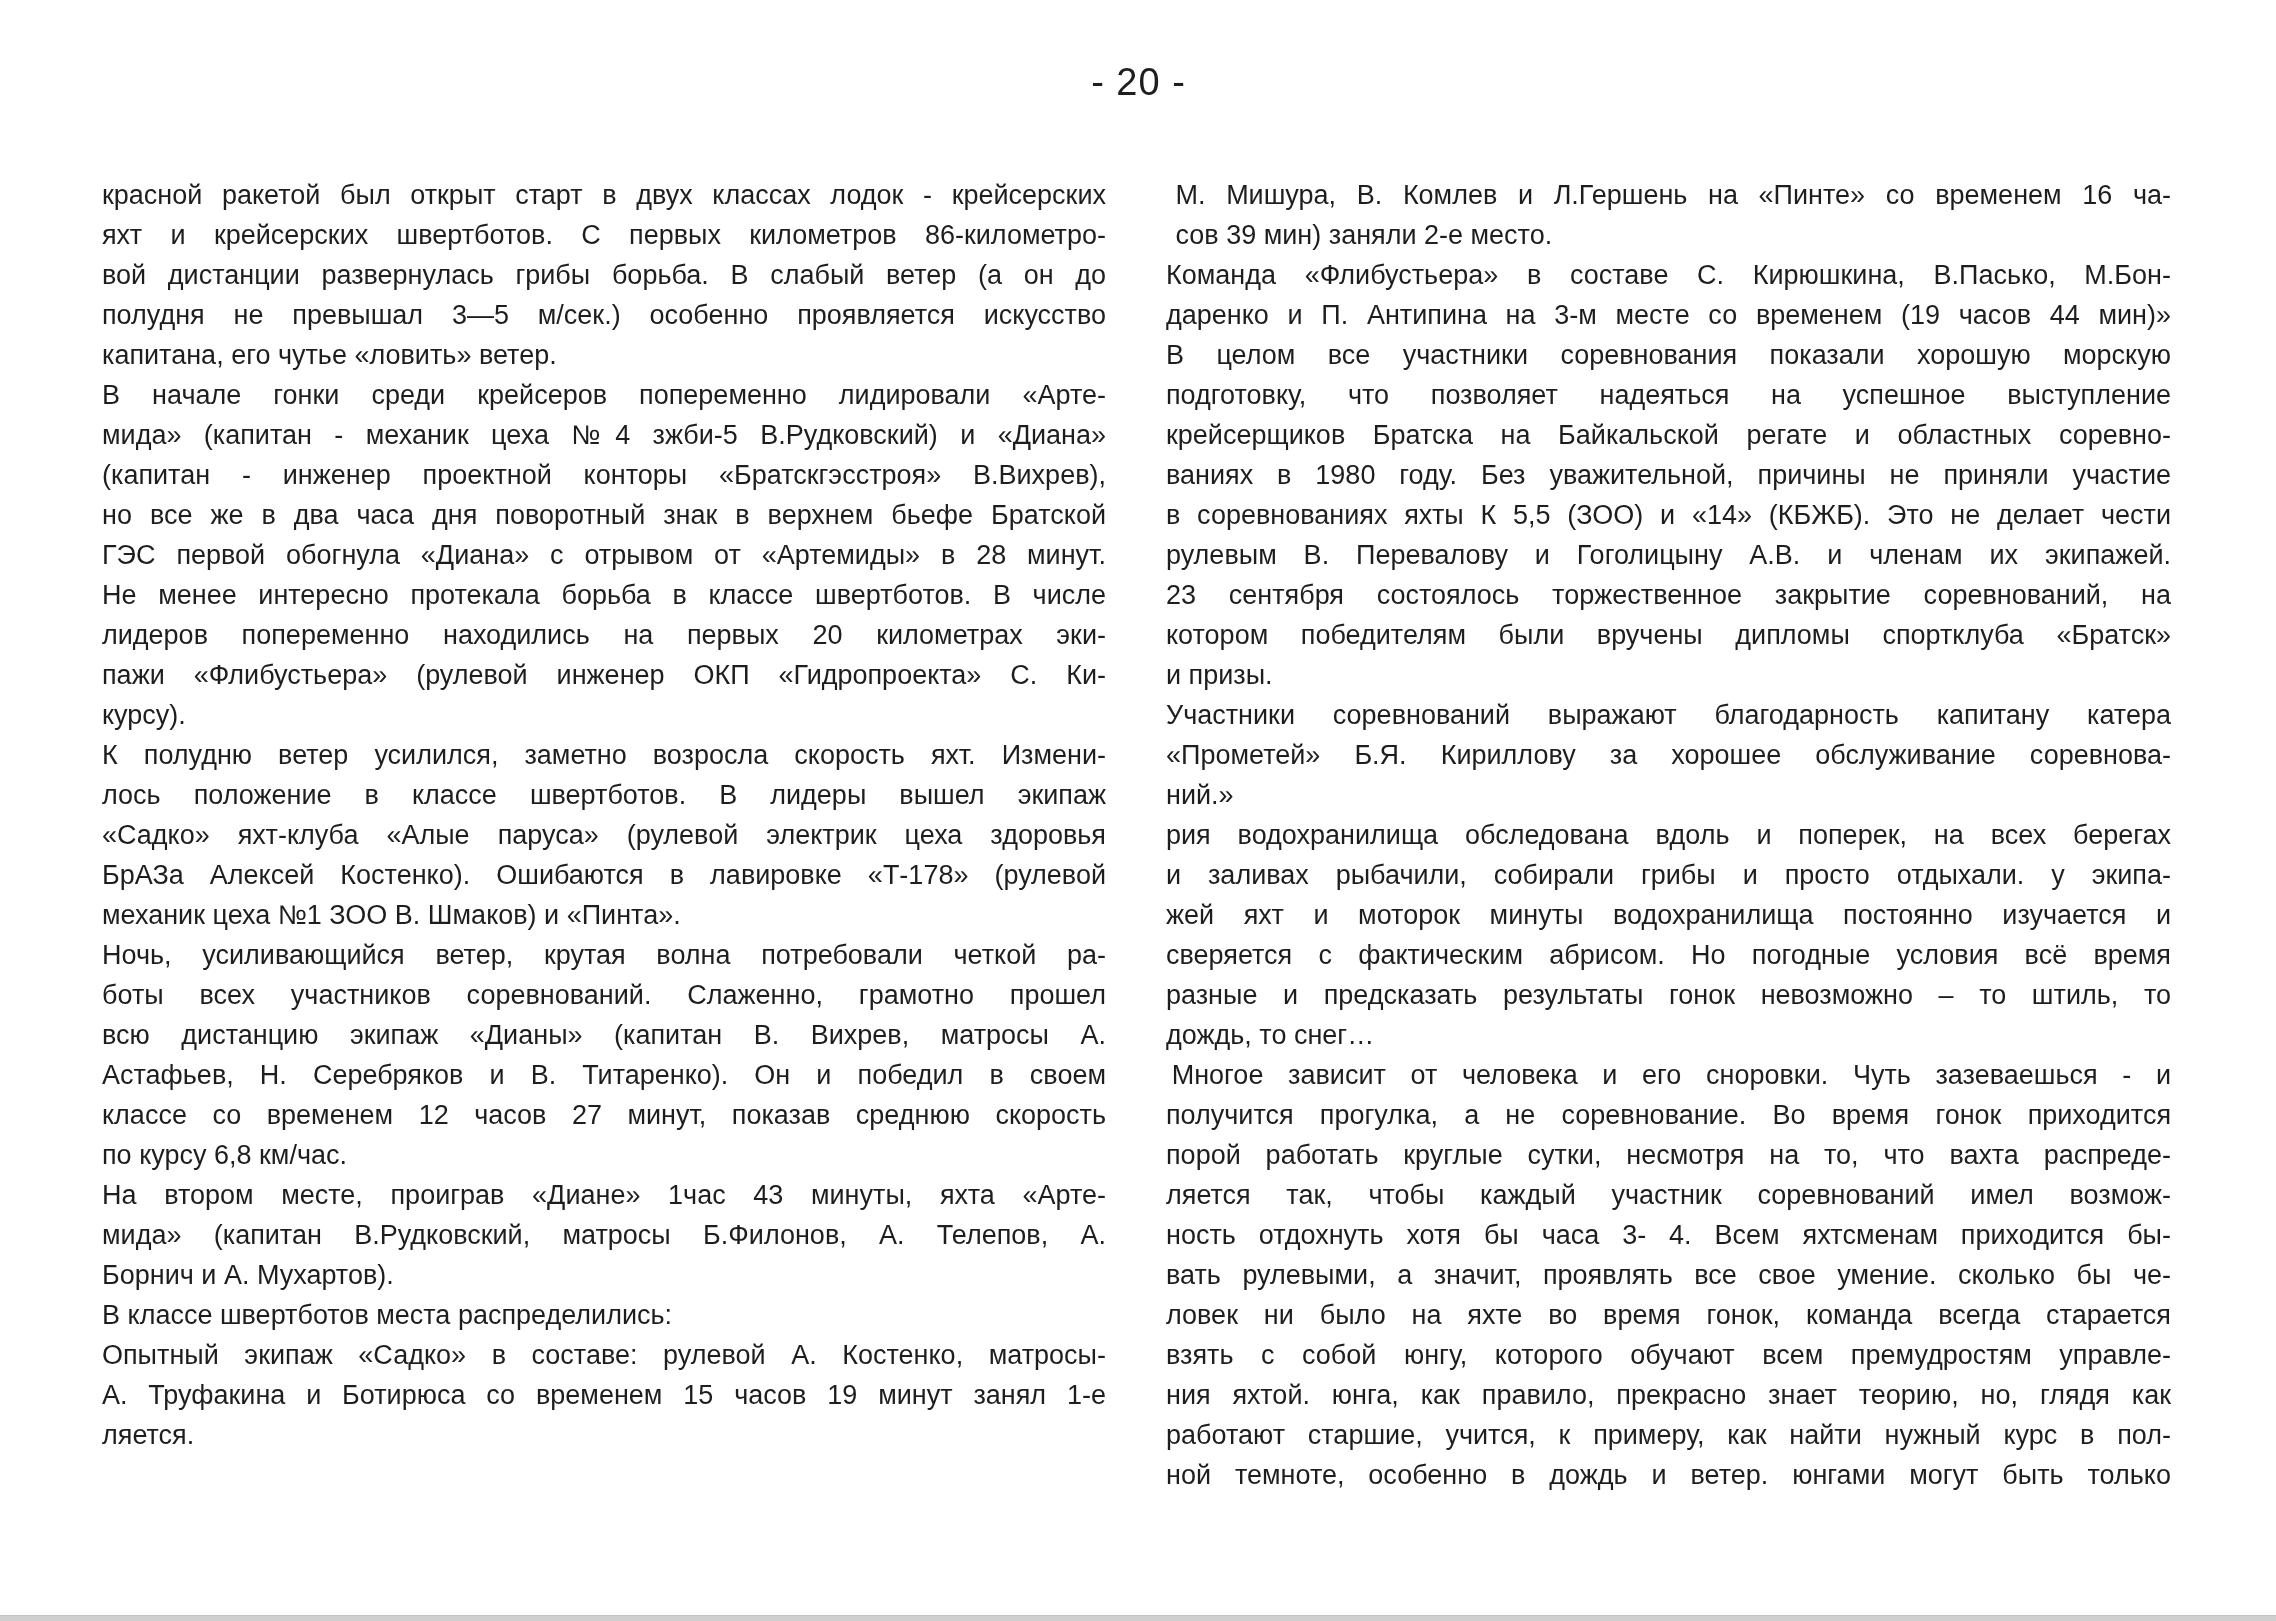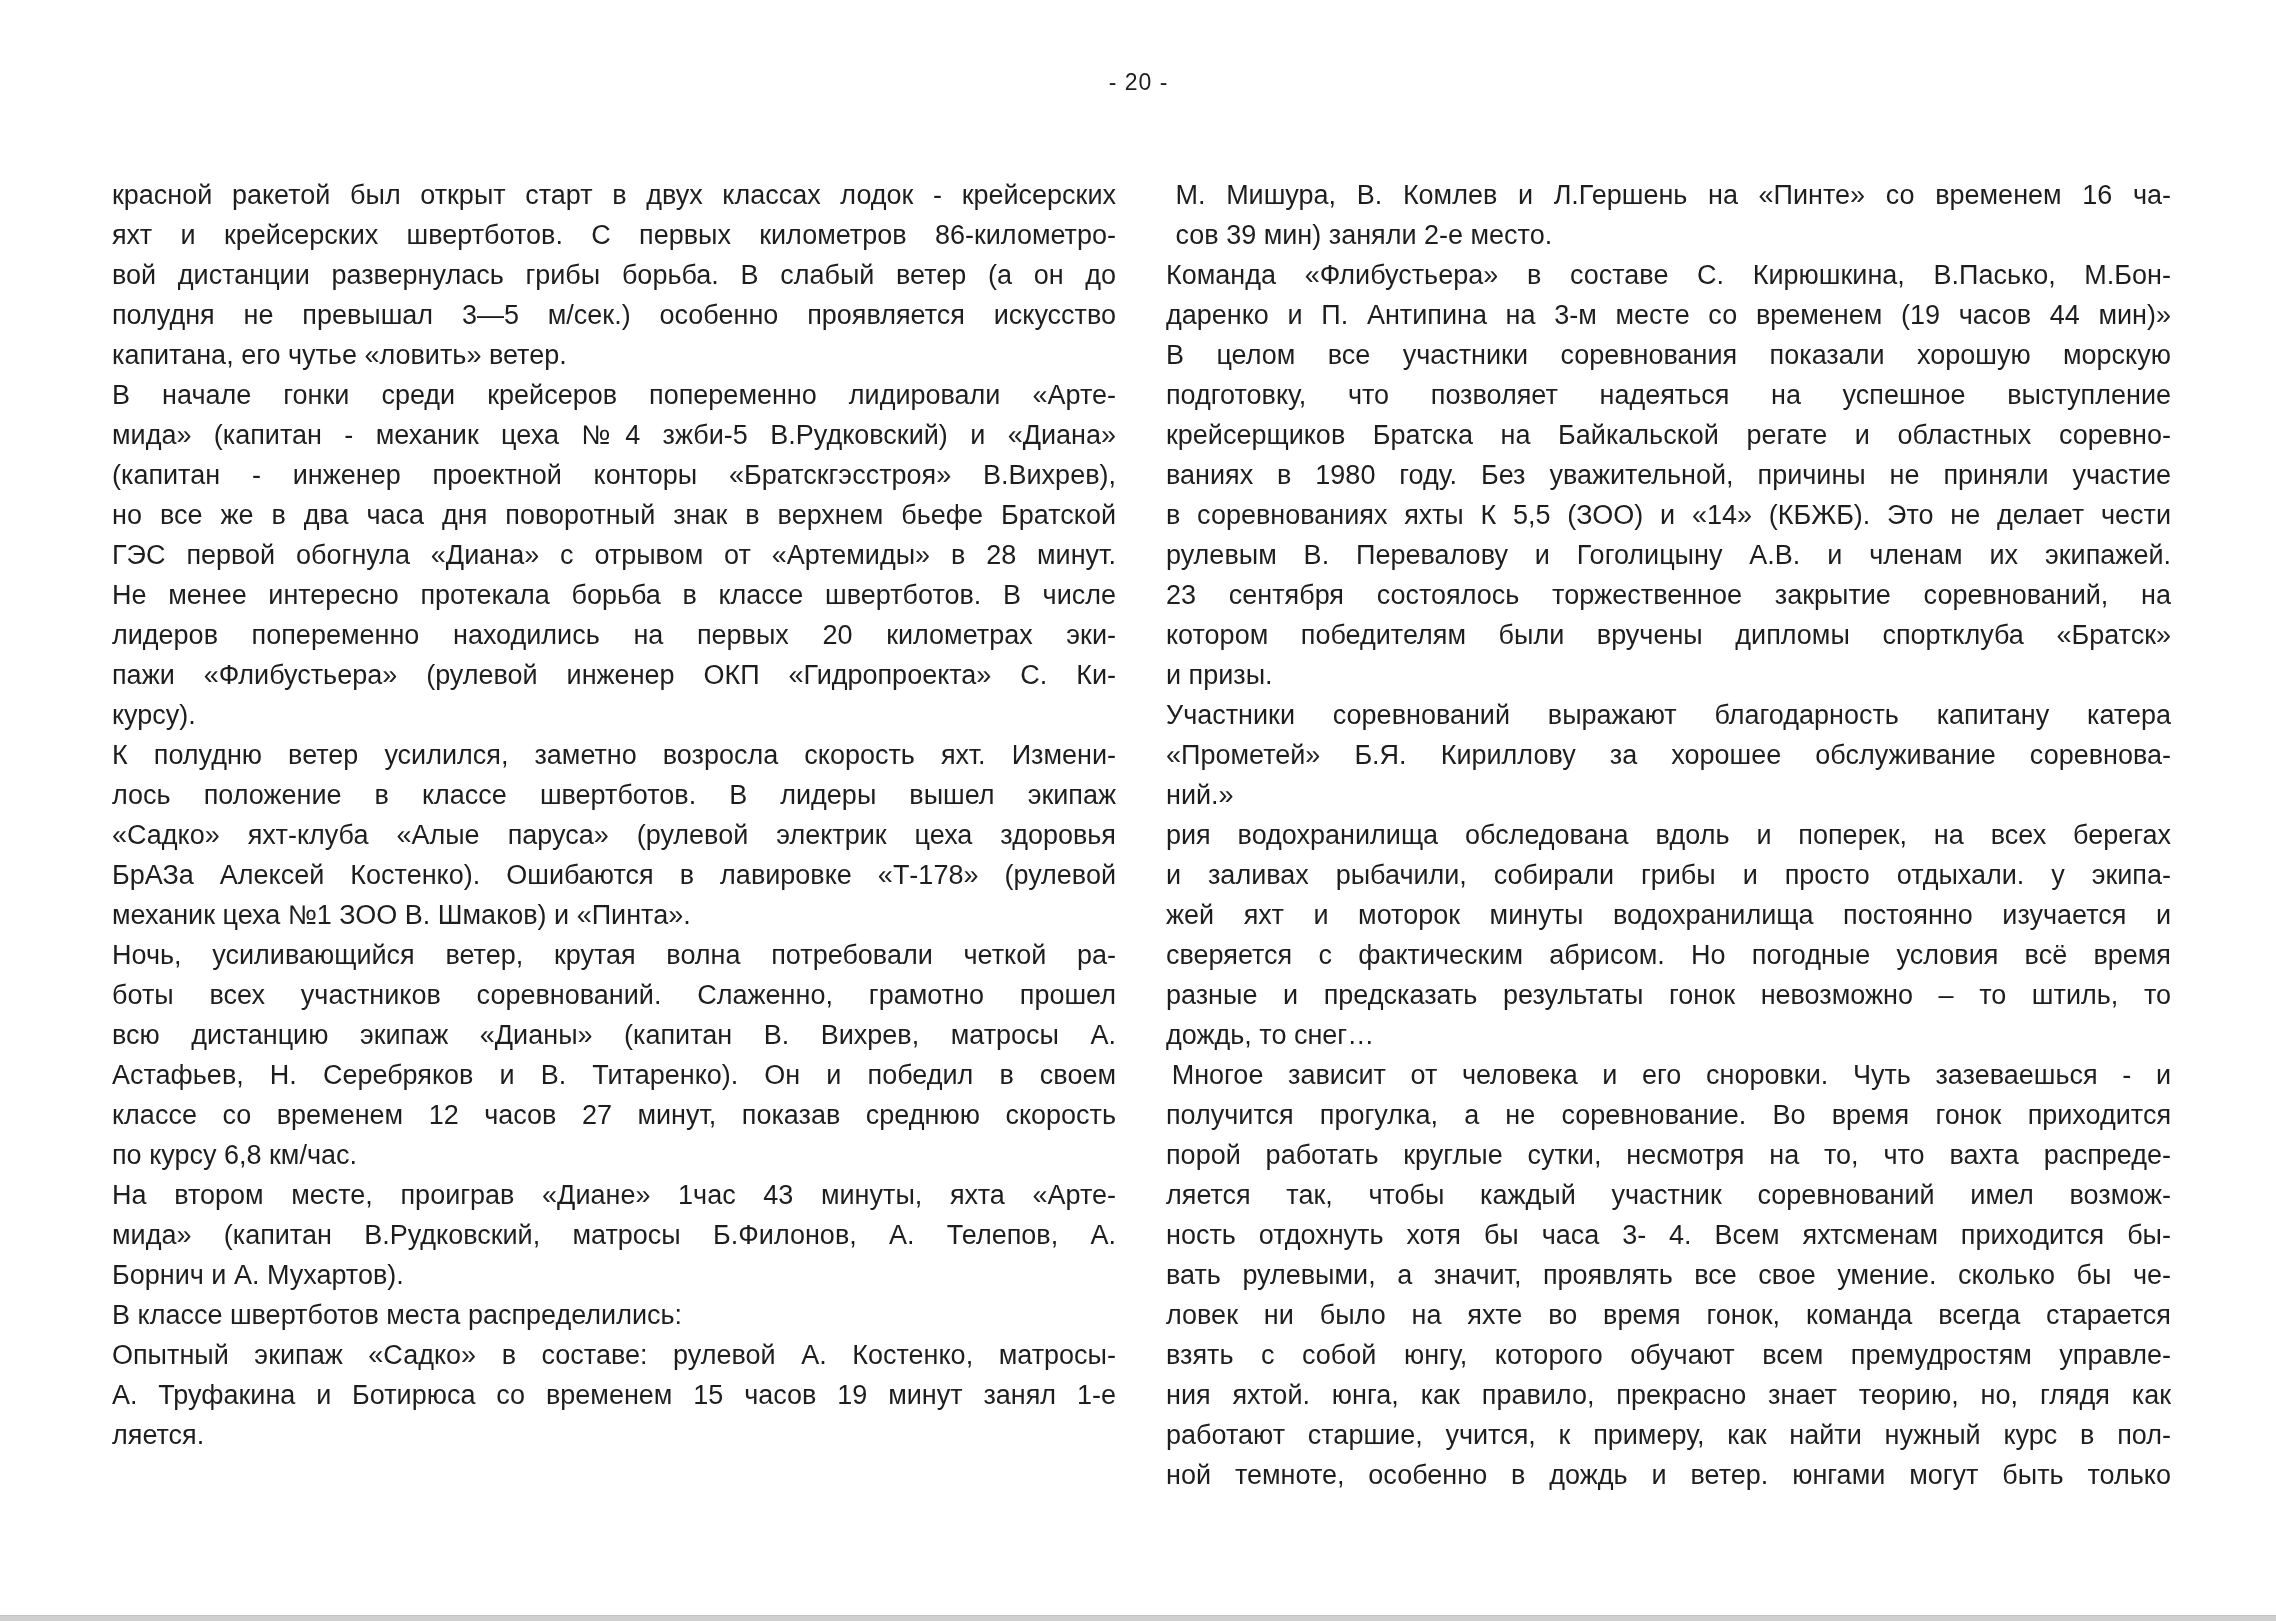--- a/index.html
+++ b/index.html
@@ -15,31 +15,31 @@
     color: #1e1e1e;
     font-family: "Liberation Sans", sans-serif;
     overflow: hidden;
   }
   .page-number {
     position: absolute;
     top: 65px;
     left: 0;
     width: 100%;
     text-align: center;
-    font-size: 23px;
+    font-size: 38px;
     line-height: 34px;
     letter-spacing: 1px;
   }
   .col {
     position: absolute;
     top: 175px;
     font-size: 27px;
     line-height: 40px;
   }
-  .col-left  { left: 112px;  width: 1004px; }
+  .col-left  { left: 102px;  width: 1004px; }
   .col-right { left: 1166px; width: 1005px; }
   .line {
     height: 40px;
     white-space: nowrap;
     overflow: hidden;
     text-align: justify;
     text-align-last: justify;
     text-justify: inter-word;
     box-sizing: border-box;
     width: 100%;

